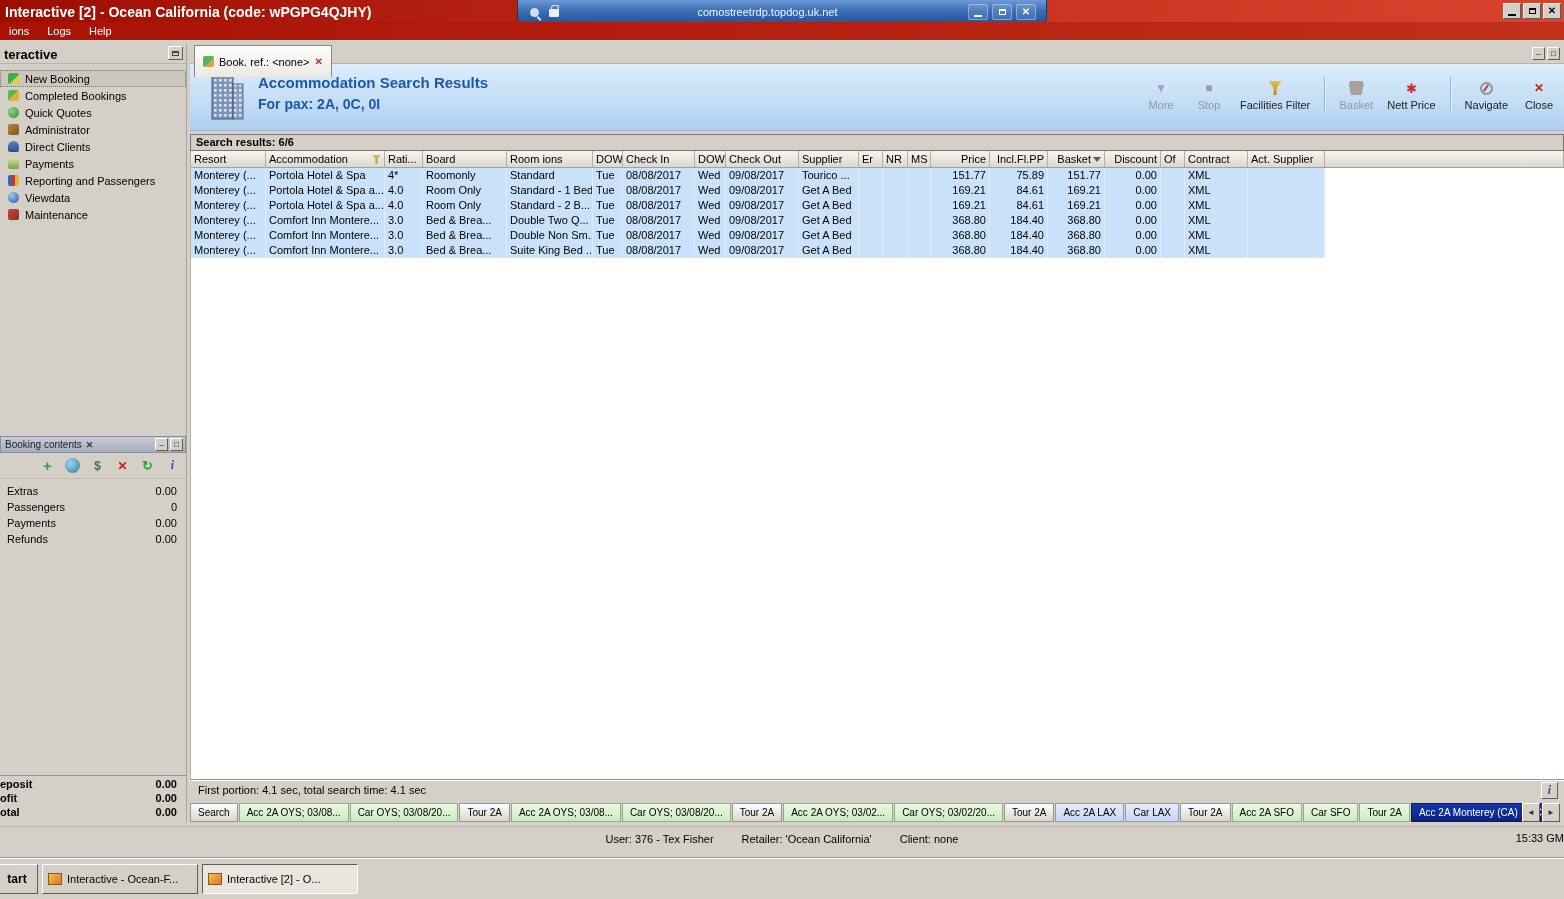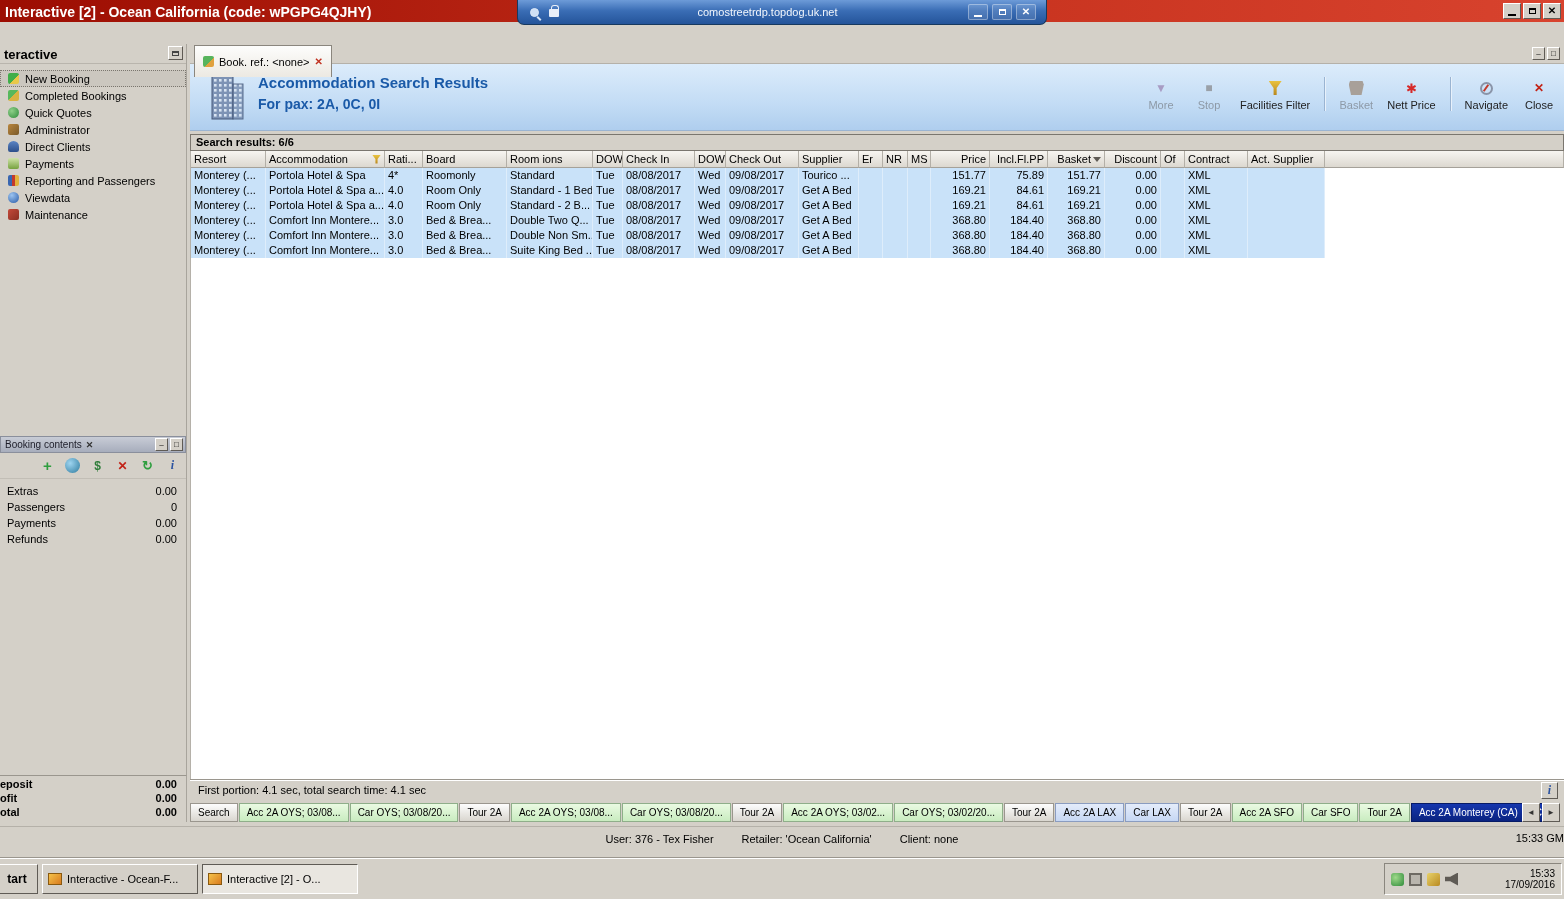--- a/index.html
+++ b/index.html
@@ -206,20 +206,27 @@
       <span class="rdpbtn">
           <span class="rg-min"></span>
         </span>
       <span class="rdpbtn">
           <span class="rg-restore"></span>
         </span>
       <span class="rdpbtn rg-close">✕</span>
     </span>
   </div>
 
+  <div class="menubar">
+    <span style="display:flex">
+        <span class="menu-item">ions</span>
+        <span class="menu-item">Logs</span>
+        <span class="menu-item">Help</span>
+      </span>
+  </div>
 
   <div class="sidebar">
     <div class="side-header">
       <span class="side-title">teractive</span>
       <span class="side-collapse">
           <span></span>
         </span>
     </div>
     <div class="side-list">
         <div class="side-item selected">
@@ -625,27 +632,15 @@
     <div>
         <div class="taskbtn" style="left: 42px;">
           <span class="appicon"></span>
           <span class="tlabel">Interactive - Ocean-F...</span>
         </div>
         <div class="taskbtn active" style="left: 202px;">
           <span class="appicon"></span>
           <span class="tlabel">Interactive [2] - O...</span>
         </div>
       </div>
-    <div class="tray">
-      <span style="display:flex;gap:5px">
-          <span class="tray-ic apps-icon2"></span>
-          <span class="tray-ic display-icon"></span>
-          <span class="tray-ic devices-icon"></span>
-          <span class="tray-ic volume-icon"></span>
-        </span>
-      <span class="clock">
-        <span>15:33</span><br>
-        <span>17/09/2016</span>
-      </span>
-    </div>
   </div>
 
 </div>
 
 </body></html>

